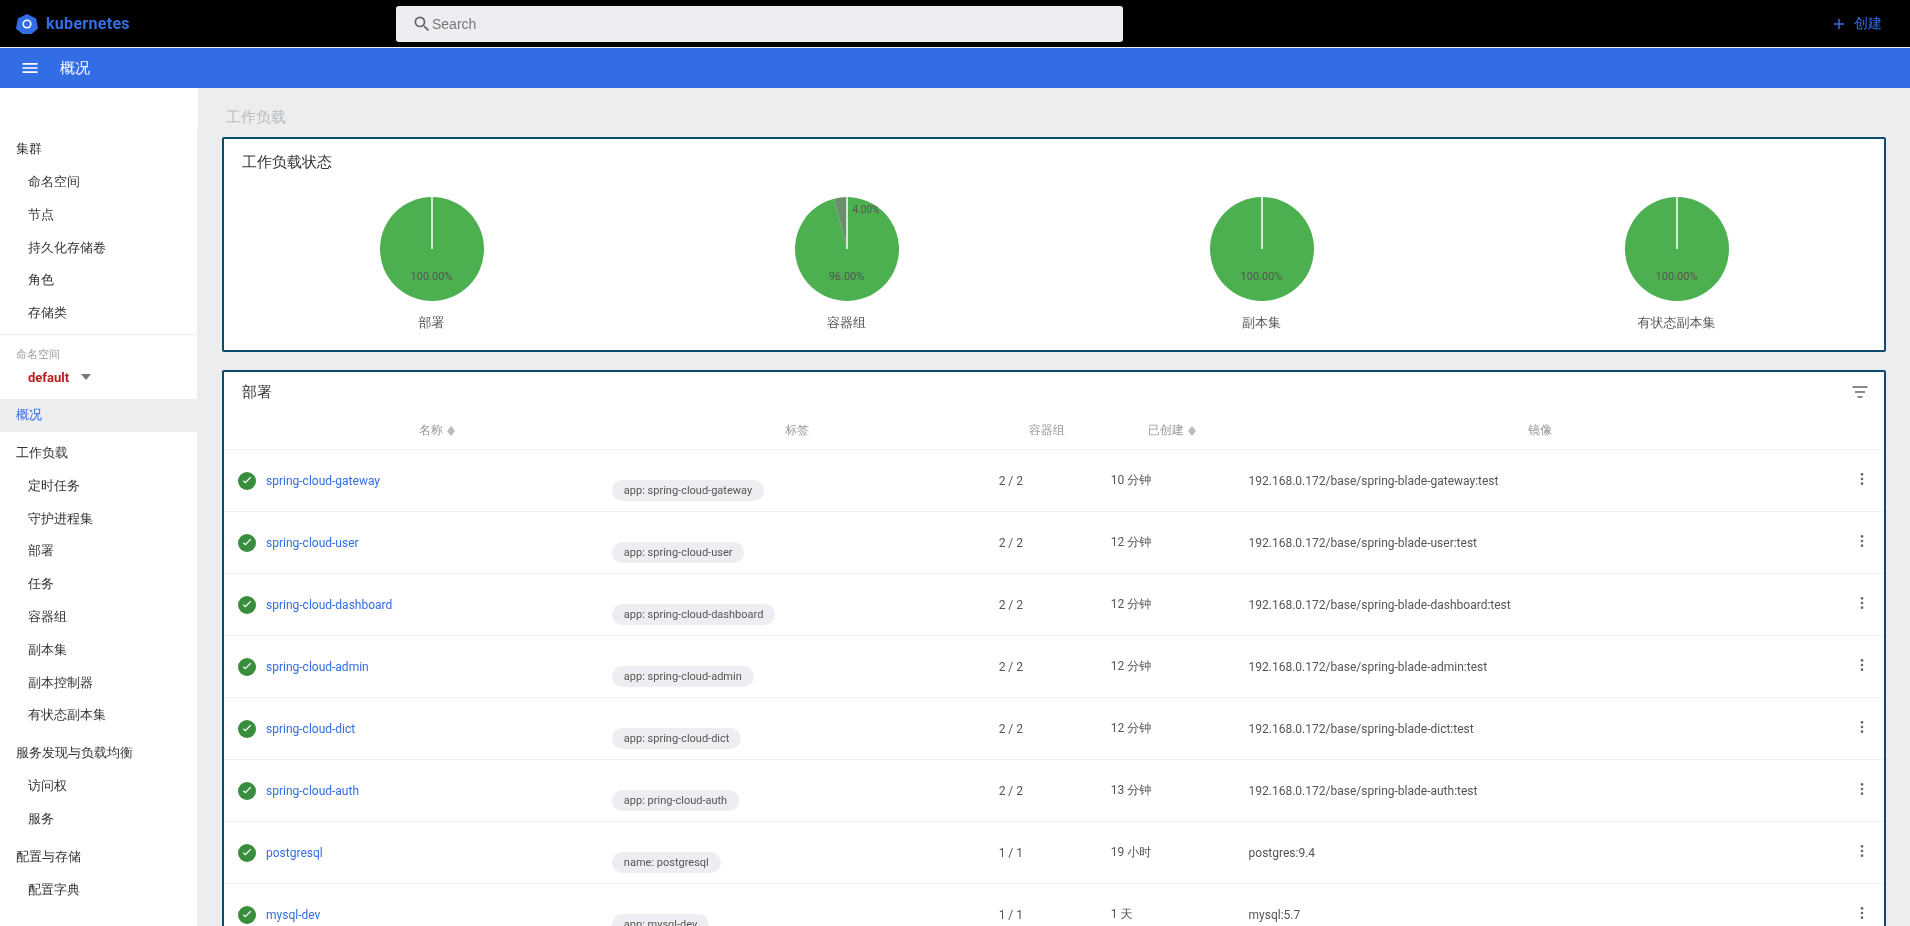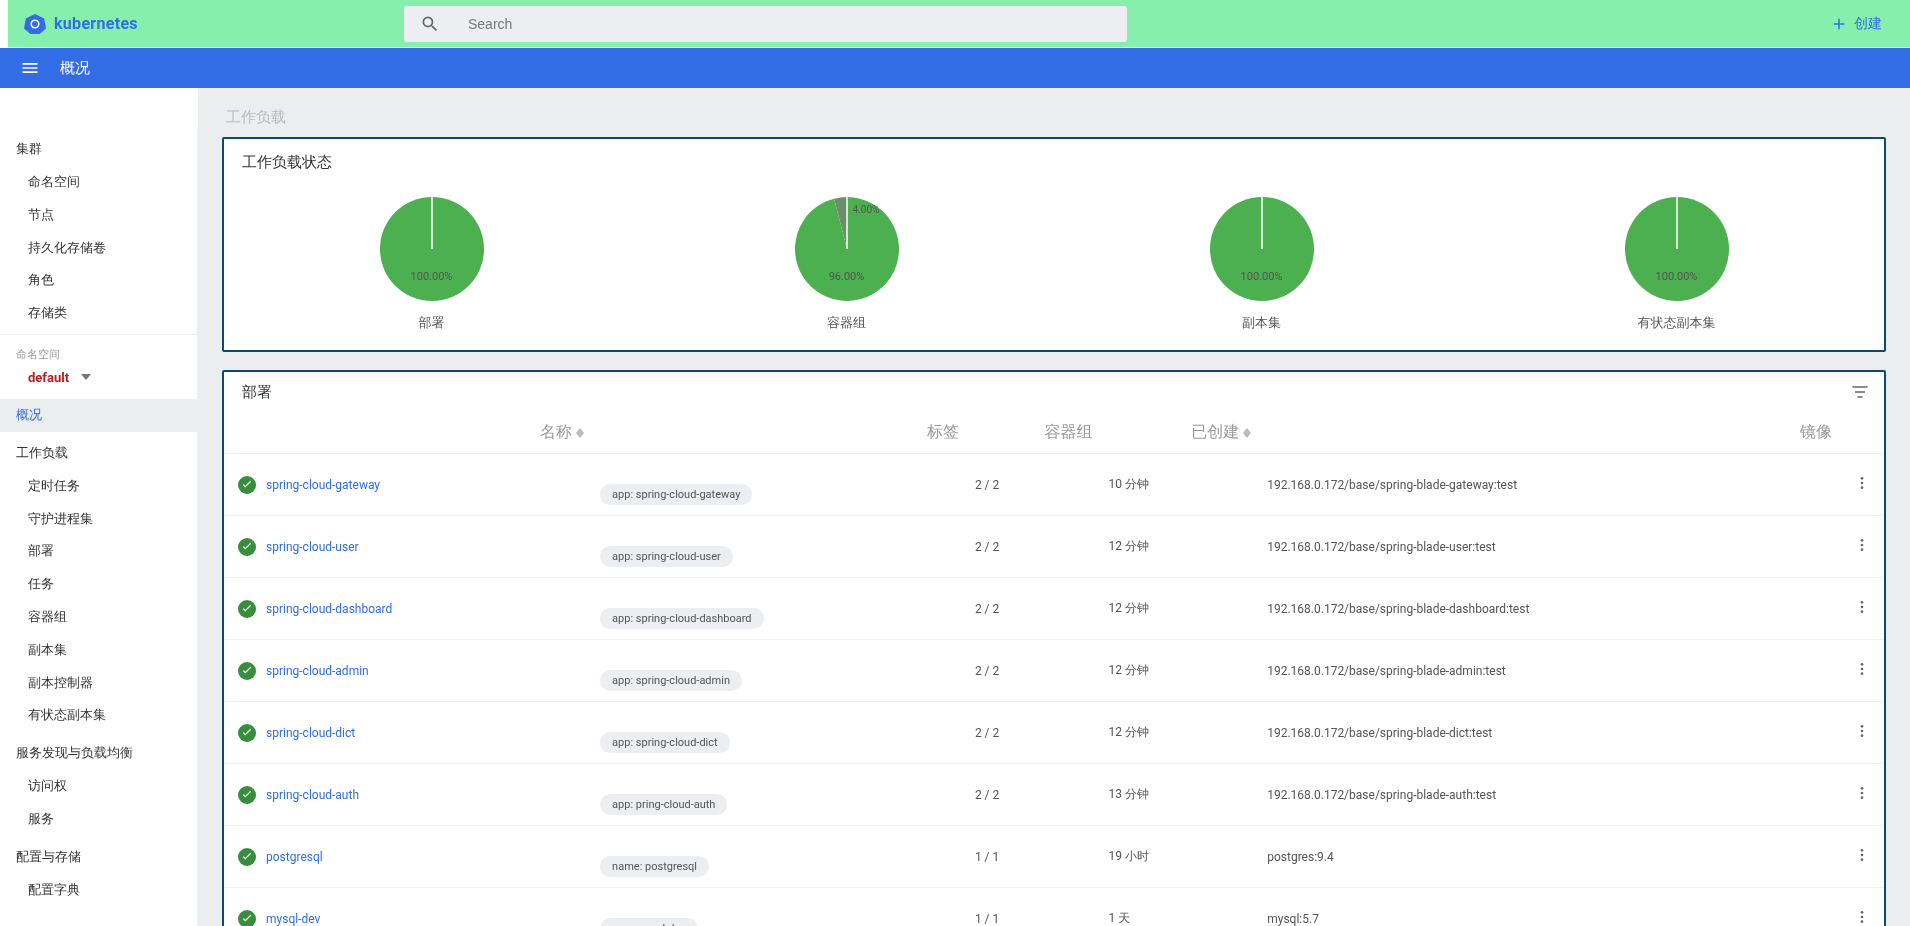--- a/index.html
+++ b/index.html
@@ -1,23 +1,23 @@
 <!DOCTYPE html>
 <html><head>
 <meta charset="utf-8">
 <style>
 * { box-sizing: border-box; margin: 0; padding: 0; }
 body { font-family: 'Roboto', 'Helvetica Neue', Arial, sans-serif; font-size: 13px; color: #333; background: #fff; }
 
 
-.top-header { height: 48px; display: flex; align-items: center; padding: 0 16px; border-bottom: 1px solid #eee; background:#86efac;margin-left:8px;}
+.top-header { height: 48px; display: flex; align-items: center; padding: 0 16px; border-bottom: 1px solid #eee; background:#000000;}
 .logo-wrap { display: flex; align-items: center; gap: 8px; min-width: 380px;}
 .logo-svg { width: 22px; height: 22px; }
 .logo-text { color: #326de6; font-weight: 700; font-size: 16px; letter-spacing: 0.3px; }
-.search-wrap { flex: 1; max-width: 770px; display:flex; align-items:center; background:#eceef1; height:36px; border-radius:3px; padding:0 16px; gap:28px;}
+.search-wrap { flex: 1; max-width: 770px; display:flex; align-items:center; background:#eceef1; height:36px; border-radius:3px; padding:0 16px; gap:0;}
 .search-icon { fill:#666; width:20px; height:20px;}
 .search-input { border:none; background:transparent; outline:none; font-size:14px; flex:1; color:#555;}
 .search-input::placeholder{color:#777;}
 .spacer{flex:1;}
 .create-btn{ display:flex; align-items:center; gap:6px; color:#326de6; font-size:14px; cursor:pointer; padding:0 12px;justify-content:flex-end;}
 .create-btn svg{width:18px;height:18px;fill:#326de6;}
 
 
 .blue-bar{ height:40px; background:#326de6; display:flex; align-items:center; padding:0 20px; gap:20px; color:#fff;}
 .menu-icon{width:20px;height:20px;fill:#fff;cursor:pointer;}
@@ -49,21 +49,21 @@
 .charts-row{display:flex;padding:8px 0 18px 0;}
 .chart-cell{flex:1;display:flex;flex-direction:column;align-items:center;gap:10px;}
 .pie-wrap{position:relative;width:110px;height:110px;}
 .pie-svg{width:110px;height:110px;}
 .pie-label{position:absolute;top:76px;left:0;right:0;text-align:center;font-size:11px;color:#555;}
 .pie-label-extra{position:absolute;top:10px;left:50%;transform:translateX(6px);font-size:10px;color:#555;}
 .chart-name{font-size:13px;color:#555;}
 
 
 table.deploy-tbl{width:100%;border-collapse:collapse;}
-.deploy-tbl th{font-weight:400;color:#999;font-size:16px;text-align:right;padding:10px 8px;}
+.deploy-tbl th{font-weight:400;color:#999;font-size:12px;text-align:center;padding:10px 8px;}
 .deploy-tbl th.name-col{padding-left:54px;}
 .deploy-tbl td{padding:10px 8px;border-top:1px solid #f0f1f3;vertical-align:middle;font-size:12px;color:#555;}
 .name-cell{display:flex;align-items:center;gap:10px;padding-left:6px;}
 .status-dot{width:18px;height:18px;border-radius:50%;background:#388e3c;display:flex;align-items:center;justify-content:center;}
 .status-dot svg{width:10px;height:10px;fill:#fff;}
 .link-name{color:#326de6;cursor:pointer;}
 .tag-chip{display:inline-block;background:#eceef1;border-radius:12px;padding:4px 12px;font-size:11px;color:#555;margin-top:20px;}
 .row-menu{width:44px;text-align:center;}
 .row-menu svg{width:16px;height:16px;fill:#666;cursor:pointer;}
 .sort-arrows{display:inline-flex;flex-direction:column;margin-left:4px;vertical-align:middle;}

